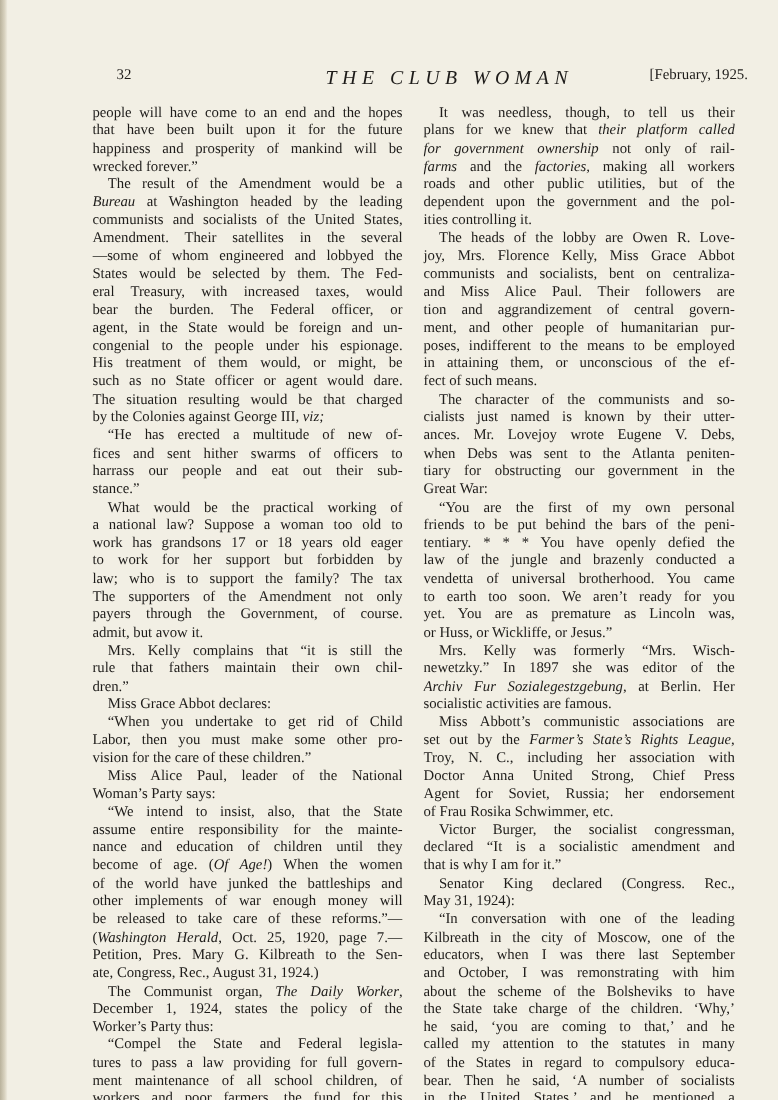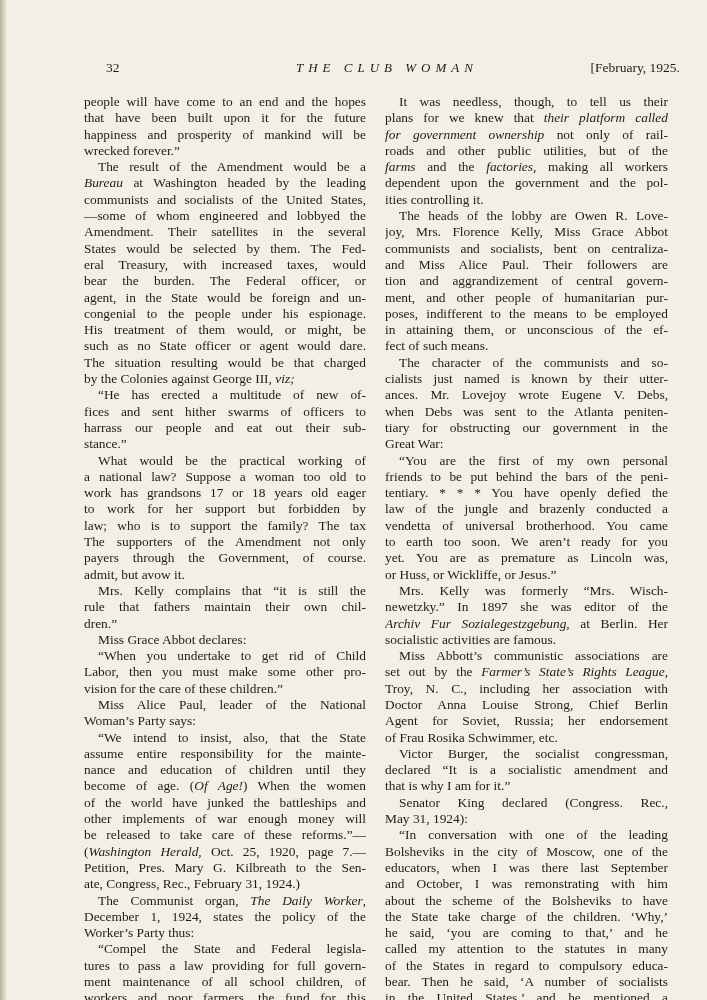--- a/index.html
+++ b/index.html
@@ -15,21 +15,21 @@
     background: linear-gradient(to right, #b9b29c, #d9d3c0 60%, #f2efe4);
   }
   .header {
     position: absolute; top: 60px; left: 82px; width: 590px; height: 20px;
     font-size: 13.5px;
     margin-left: 24px;
   }
   .page-num { position: absolute; left: 0; top: 0; }
   .mag-title {
     position: absolute; left: 190px; top: 0;
-    font-style: italic; letter-spacing: 5px; font-size: 13px;
+    font-style: italic; letter-spacing: 5px; font-size: 18px;
   }
   .issue-date { position: absolute; right: 16px; top: 0; }
   .col {
     position: absolute; top: 94px; width: 282px;
     font-size: 13.4px; line-height: 16.3px;
     text-align: justify;
   }
   .col.left { left: 84px; }
   .col.right { left: 385px; width: 283px; }
   .line { display: block; text-align: justify; text-align-last: justify; white-space: nowrap; overflow: hidden; }
@@ -48,22 +48,22 @@
 </div>
 
 <div class="col left" id="col-left">
     <span class="line">people will have come to an end and the hopes</span>
     <span class="line">that have been built upon it for the future</span>
     <span class="line">happiness and prosperity of mankind will be</span>
     <span class="line last">wrecked forever.”</span>
     <span class="line ind">The result of the Amendment would be a</span>
     <span class="line"><i>Bureau</i> at Washington headed by the leading</span>
     <span class="line">communists and socialists of the United States,</span>
+    <span class="line">Amendment.  Their satellites in the several</span>
     <span class="line">—some of whom engineered and lobbyed the</span>
-    <span class="line">Amendment.  Their satellites in the several</span>
     <span class="line">States would be selected by them.  The Fed-</span>
     <span class="line">eral Treasury, with increased taxes, would</span>
     <span class="line">bear the burden.  The Federal officer, or</span>
     <span class="line">agent, in the State would be foreign and un-</span>
     <span class="line">congenial to the people under his espionage.</span>
     <span class="line">His treatment of them would, or might, be</span>
     <span class="line">such as no State officer or agent would dare.</span>
     <span class="line">The situation resulting would be that charged</span>
     <span class="line last">by the Colonies against George III, <i>viz;</i></span>
     <span class="line ind">“He has erected a multitude of new of-</span>
@@ -89,35 +89,35 @@
     <span class="line last">Woman’s Party says:</span>
     <span class="line ind">“We intend to insist, also, that the State</span>
     <span class="line">assume entire responsibility for the mainte-</span>
     <span class="line">nance and education of children until they</span>
     <span class="line">become of age. (<i>Of Age!</i>) When the women</span>
     <span class="line">of the world have junked the battleships and</span>
     <span class="line">other implements of war enough money will</span>
     <span class="line">be released to take care of these reforms.”—</span>
     <span class="line">(<i>Washington Herald</i>, Oct. 25, 1920, page 7.—</span>
     <span class="line">Petition, Pres. Mary G. Kilbreath to the Sen-</span>
-    <span class="line last">ate, Congress, Rec., February 31, 1924.)</span>
+    <span class="line last">ate, Congress, Rec., August 31, 1924.)</span>
     <span class="line ind">The Communist organ, <i>The Daily Worker</i>,</span>
     <span class="line">December 1, 1924, states the policy of the</span>
     <span class="line last">Worker’s Party thus:</span>
     <span class="line ind">“Compel the State and Federal legisla-</span>
     <span class="line">tures to pass a law providing for full govern-</span>
     <span class="line">ment maintenance of all school children, of</span>
     <span class="line">workers and poor farmers, the fund for this</span>
   </div>
 <div class="col right" id="col-right">
     <span class="line ind">It was needless, though, to tell us their</span>
     <span class="line">plans for we knew that <i>their platform called</i></span>
     <span class="line"><i>for government ownership</i> not only of rail-</span>
+    <span class="line"><i>farms</i> and the <i>factories,</i> making all workers</span>
     <span class="line">roads and other public utilities, but of the</span>
-    <span class="line"><i>farms</i> and the <i>factories,</i> making all workers</span>
     <span class="line">dependent upon the government and the pol-</span>
     <span class="line last">ities controlling it.</span>
     <span class="line ind">The heads of the lobby are Owen R. Love-</span>
     <span class="line">joy, Mrs. Florence Kelly, Miss Grace Abbot</span>
     <span class="line">communists and socialists, bent on centraliza-</span>
     <span class="line">and Miss Alice Paul.  Their followers are</span>
     <span class="line">tion and aggrandizement of central govern-</span>
     <span class="line">ment, and other people of humanitarian pur-</span>
     <span class="line">poses, indifferent to the means to be employed</span>
     <span class="line">in attaining them, or unconscious of the ef-</span>
@@ -136,30 +136,30 @@
     <span class="line">to earth too soon.  We aren’t ready for you</span>
     <span class="line">yet.  You are as premature as Lincoln was,</span>
     <span class="line last">or Huss, or Wickliffe, or Jesus.”</span>
     <span class="line ind">Mrs. Kelly was formerly “Mrs. Wisch-</span>
     <span class="line">newetzky.”  In 1897 she was editor of the</span>
     <span class="line"><i>Archiv Fur Sozialegestzgebung</i>, at Berlin. Her</span>
     <span class="line last">socialistic activities are famous.</span>
     <span class="line ind">Miss Abbott’s communistic associations are</span>
     <span class="line">set out by the <i>Farmer’s State’s Rights League</i>,</span>
     <span class="line">Troy, N. C., including her association with</span>
-    <span class="line">Doctor Anna Louise Strong, Chief Berlin</span>
+    <span class="line">Doctor Anna United Strong, Chief Press</span>
     <span class="line">Agent for Soviet, Russia; her endorsement</span>
     <span class="line last">of Frau Rosika Schwimmer, etc.</span>
     <span class="line ind">Victor Burger, the socialist congressman,</span>
     <span class="line">declared “It is a socialistic amendment and</span>
     <span class="line last">that is why I am for it.”</span>
     <span class="line ind">Senator King declared (Congress. Rec.,</span>
     <span class="line last">May 31, 1924):</span>
     <span class="line ind">“In conversation with one of the leading</span>
-    <span class="line">Bolsheviks in the city of Moscow, one of the</span>
+    <span class="line">Kilbreath in the city of Moscow, one of the</span>
     <span class="line">educators, when I was there last September</span>
     <span class="line">and October, I was remonstrating with him</span>
     <span class="line">about the scheme of the Bolsheviks to have</span>
     <span class="line">the State take charge of the children.  ‘Why,’</span>
     <span class="line">he said, ‘you are coming to that,’ and he</span>
     <span class="line">called my attention to the statutes in many</span>
     <span class="line">of the States in regard to compulsory educa-</span>
     <span class="line">bear.  Then he said, ‘A number of socialists</span>
     <span class="line">in the United States,’ and he mentioned a</span>
   </div>

